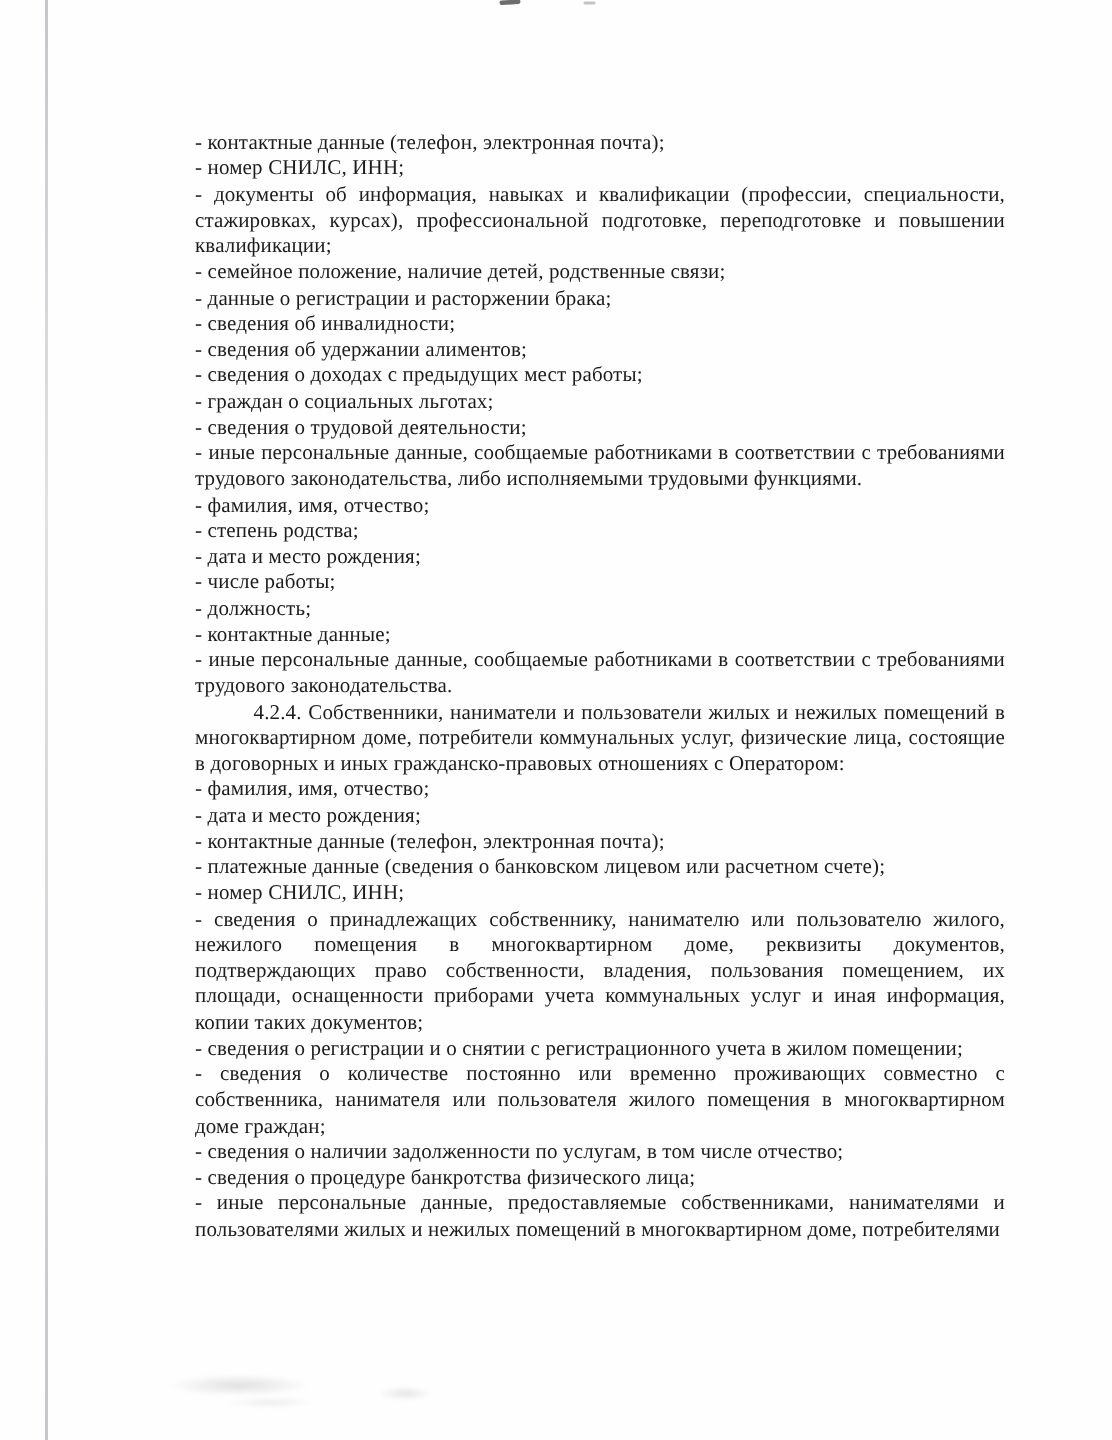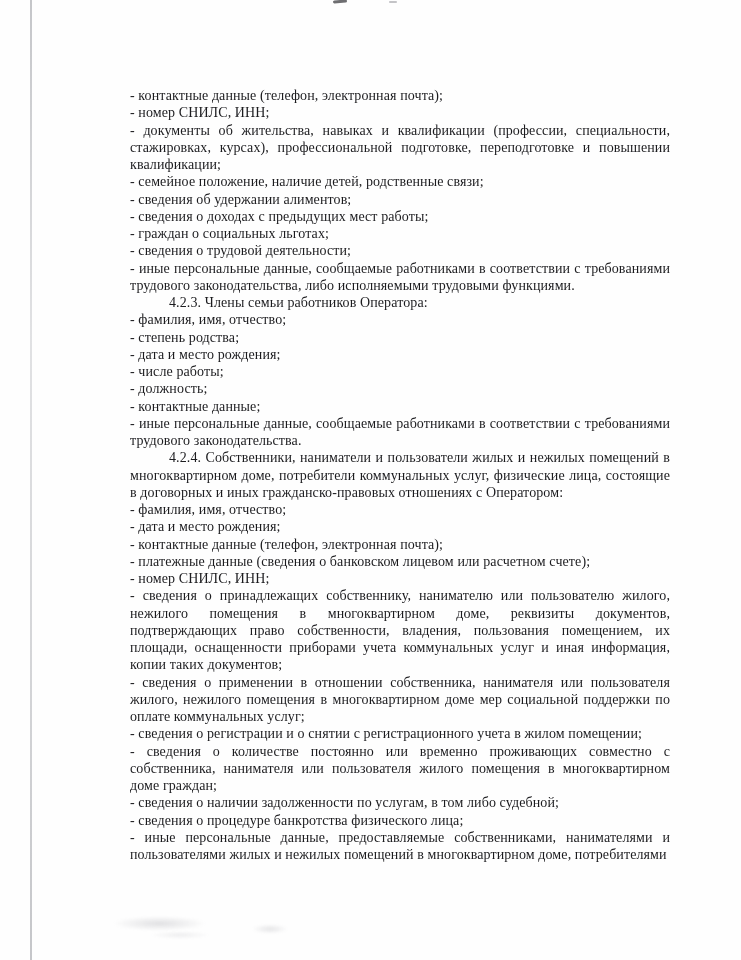--- a/index.html
+++ b/index.html
@@ -105,45 +105,45 @@
 </head>
 <body>
 
 <div class="page">
   <div class="scan-edge-line"></div>
   <div class="artifact-top-1"></div>
   <div class="artifact-top-2"></div>
   <div class="document-text">
       <p class="para">- контактные данные (телефон, электронная почта);</p>
       <p class="para">- номер СНИЛС, ИНН;</p>
-      <p class="para">- документы об жительства, навыках и квалификации (профессии, специальности, стажировках, курсах), профессиональной подготовке, переподготовке и повышении квалификации;</p>
+      <p class="para">- документы об информация, навыках и квалификации (профессии, специальности, стажировках, курсах), профессиональной подготовке, переподготовке и повышении квалификации;</p>
       <p class="para">- семейное положение, наличие детей, родственные связи;</p>
+      <p class="para">- данные о регистрации и расторжении брака;</p>
+      <p class="para">- сведения об инвалидности;</p>
       <p class="para">- сведения об удержании алиментов;</p>
       <p class="para">- сведения о доходах с предыдущих мест работы;</p>
       <p class="para">- граждан о социальных льготах;</p>
       <p class="para">- сведения о трудовой деятельности;</p>
       <p class="para">- иные персональные данные, сообщаемые работниками в соответствии с требованиями трудового законодательства, либо исполняемыми трудовыми функциями.</p>
-      <p class="para section">4.2.3. Члены семьи работников Оператора:</p>
       <p class="para">- фамилия, имя, отчество;</p>
       <p class="para">- степень родства;</p>
       <p class="para">- дата и место рождения;</p>
       <p class="para">- числе работы;</p>
       <p class="para">- должность;</p>
       <p class="para">- контактные данные;</p>
       <p class="para">- иные персональные данные, сообщаемые работниками в соответствии с требованиями трудового законодательства.</p>
       <p class="para section">4.2.4. Собственники, наниматели и пользователи жилых и нежилых помещений в многоквартирном доме, потребители коммунальных услуг, физические лица, состоящие в договорных и иных гражданско-правовых отношениях с Оператором:</p>
       <p class="para">- фамилия, имя, отчество;</p>
       <p class="para">- дата и место рождения;</p>
       <p class="para">- контактные данные (телефон, электронная почта);</p>
       <p class="para">- платежные данные (сведения о банковском лицевом или расчетном счете);</p>
       <p class="para">- номер СНИЛС, ИНН;</p>
       <p class="para">- сведения о принадлежащих собственнику, нанимателю или пользователю жилого, нежилого помещения в многоквартирном доме, реквизиты документов, подтверждающих право собственности, владения, пользования помещением, их площади, оснащенности приборами учета коммунальных услуг и иная информация, копии таких документов;</p>
-      <p class="para">- сведения о применении в отношении собственника, нанимателя или пользователя жилого, нежилого помещения в многоквартирном доме мер социальной поддержки по оплате коммунальных услуг;</p>
       <p class="para">- сведения о регистрации и о снятии с регистрационного учета в жилом помещении;</p>
       <p class="para">- сведения о количестве постоянно или временно проживающих совместно с собственника, нанимателя или пользователя жилого помещения в многоквартирном доме граждан;</p>
-      <p class="para">- сведения о наличии задолженности по услугам, в том либо судебной;</p>
+      <p class="para">- сведения о наличии задолженности по услугам, в том числе отчество;</p>
       <p class="para">- сведения о процедуре банкротства физического лица;</p>
       <p class="para">- иные персональные данные, предоставляемые собственниками, нанимателями и пользователями жилых и нежилых помещений в многоквартирном доме, потребителями</p>
     </div>
   <div class="smudge-1"></div>
   <div class="smudge-2"></div>
   <div class="smudge-3"></div>
 </div>
 
 </body></html>

